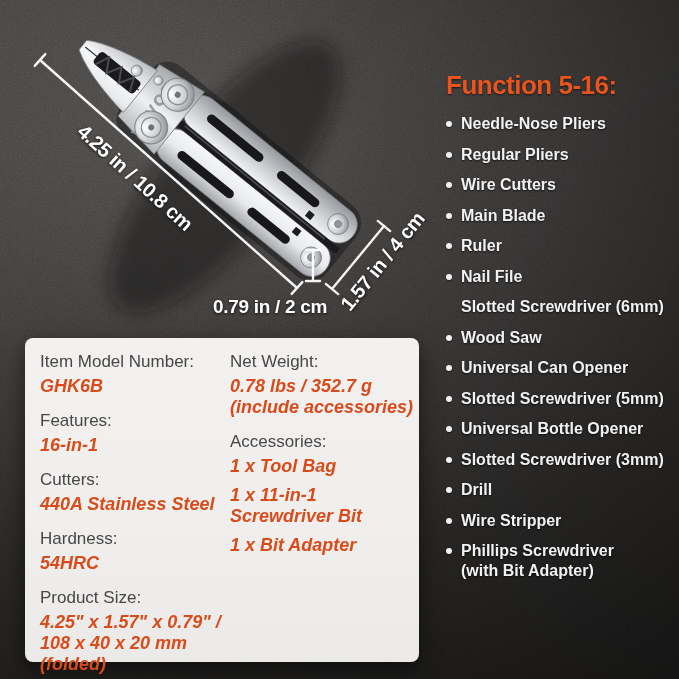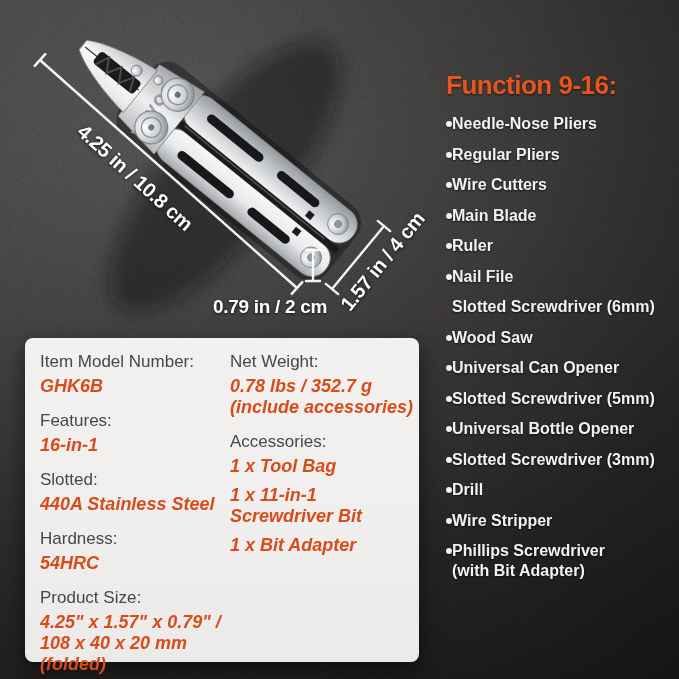--- a/index.html
+++ b/index.html
@@ -49,21 +49,21 @@
   }
   .spec-value:last-child{margin-bottom:0;}
 
   
   .function-panel{position:absolute;left:446px;top:70px;width:233px;}
   .function-heading{
     color:var(--accent);font-size:26px;font-weight:bold;letter-spacing:-0.5px;
     margin:0 0 13px 0;text-shadow:0 1px 2px rgba(0,0,0,.6);
   }
   .function-list{list-style:none;}
-  .function-item{display:flex;gap:0;margin-bottom:11px;}
+  .function-item{display:flex;gap:9px;margin-bottom:11px;}
   .bullet-dot{flex:none;width:6px;height:6px;border-radius:50%;background:var(--list-text);margin-top:7px;
     box-shadow:0 1px 1px rgba(0,0,0,.5);}
   .bullet-dot.hidden{visibility:hidden;}
   .function-label{
     color:var(--list-text);font-size:16px;font-weight:600;line-height:19.5px;
     white-space:pre-line;text-shadow:0 1px 2px rgba(0,0,0,.7);
   }
 </style>
 </head>
 <body>
@@ -171,21 +171,21 @@
     <div class="spec-col spec-col-left" id="spec-col-left">
         <div class="spec-block">
           <div class="spec-label">Item Model Number:</div>
           <p class="spec-value">GHK6B</p>
         </div>
         <div class="spec-block">
           <div class="spec-label">Features:</div>
           <p class="spec-value">16-in-1</p>
         </div>
         <div class="spec-block">
-          <div class="spec-label">Slotted:</div>
+          <div class="spec-label">Cutters:</div>
           <p class="spec-value">440A Stainless Steel</p>
         </div>
         <div class="spec-block">
           <div class="spec-label">Hardness:</div>
           <p class="spec-value">54HRC</p>
         </div>
         <div class="spec-block">
           <div class="spec-label">Product Size:</div>
           <p class="spec-value">4.25" x 1.57" x 0.79" /
 108 x 40 x 20 mm (folded)</p>
@@ -201,21 +201,21 @@
           <div class="spec-label">Accessories:</div>
           <p class="spec-value">1 x Tool Bag</p>
           <p class="spec-value">1 x 11-in-1
 Screwdriver Bit</p>
           <p class="spec-value">1 x Bit Adapter</p>
         </div>
       </div>
   </section>
 
   <section class="function-panel">
-    <h2 class="function-heading">Function 9-16:</h2>
+    <h2 class="function-heading">Function 5-16:</h2>
     <ul class="function-list" id="function-list">
         <li class="function-item">
           <span class="bullet-dot"></span>
           <span class="function-label">Needle-Nose Pliers</span>
         </li>
         <li class="function-item">
           <span class="bullet-dot"></span>
           <span class="function-label">Regular Pliers</span>
         </li>
         <li class="function-item">

